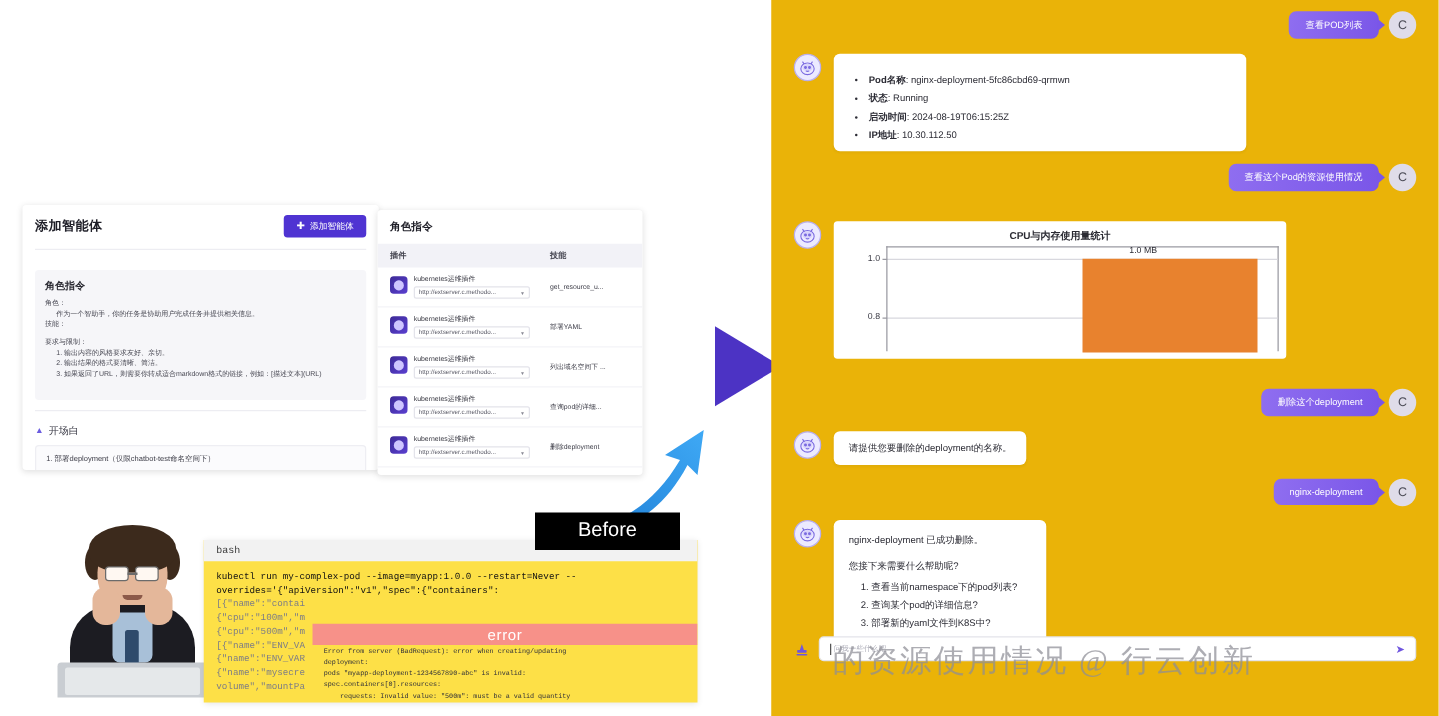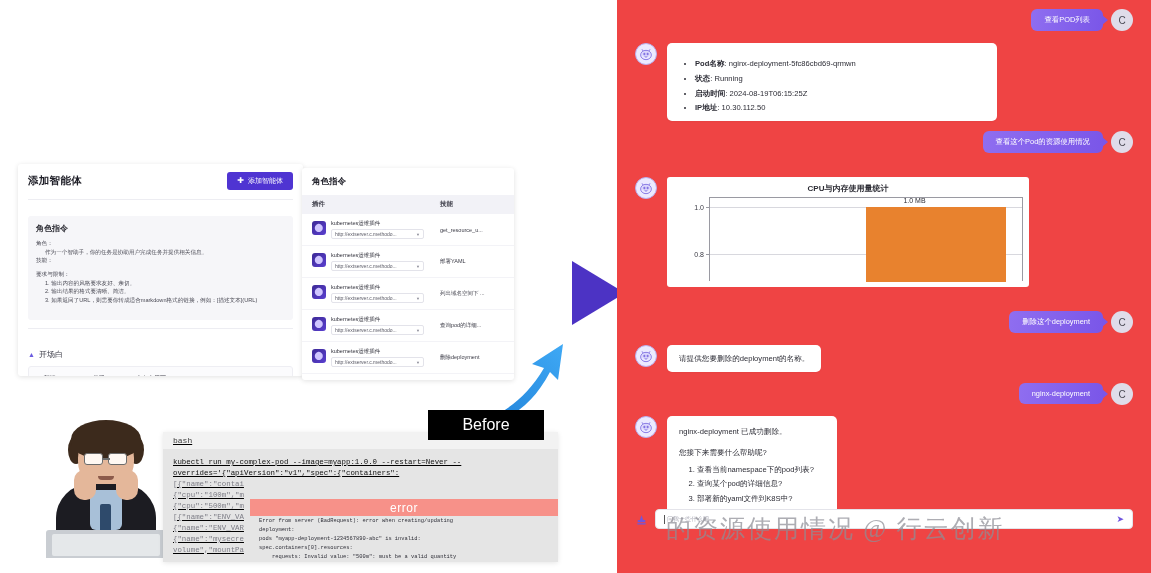--- a/index.html
+++ b/index.html
@@ -46,21 +46,21 @@
 
   #role-block {
     margin-top: 9px; background: #f6f6f9; border-radius: 3px;
     padding: 7px 8px; height: 104px; overflow: hidden;
   }
   .role-h { font-size: 8px; font-weight: bold; color: #2b2b33; margin-bottom: 5px; }
   .role-line { font-size: 5.6px; color: #4a4a55; line-height: 1.55; }
   .role-indent { padding-left: 9px; }
   .role-gap { height: 5px; }
 
-  #opening-section { margin-top: 8px; border-top: 1px solid #ededf2; padding-top: 20px; }
+  #opening-section { margin-top: 8px; border-top: 1px solid #ededf2; padding-top: 10px; }
   #opening-list {
     margin-top: 6px; background: #fbfbfd; border: 1px solid #eeeef3;
     border-radius: 3px; padding: 6px 8px; position: relative;
   }
   .op-item { font-size: 6px; color: #3c3c47; line-height: 1.75; }
 
   
   #capability-card {
     position: absolute; left: 302px; top: 168px; width: 212px; height: 212px;
     background: #ffffff;
@@ -128,23 +128,22 @@
   .p-hand-r { position:absolute; left:78px; top:58px; width:22px; height:30px;
               background:#e4b79a; border-radius:10px; }
   .p-laptop { position:absolute; left:8px; top:118px; width:120px; height:28px;
               background:#c9cdd2; border-radius:3px 3px 0 0; }
   .p-laptop-in { position:absolute; left:14px; top:122px; width:108px; height:22px;
                  background:#e5e8ea; border-radius:2px; }
 
   
   #terminal-card {
     position: absolute; left: 163px; top: 432px; width: 395px; height: 130px;
-    background: #e5e5e5; box-shadow: 0 1px 5px rgba(0,0,0,0.1);
+    background: #fde047; box-shadow: 0 1px 5px rgba(0,0,0,0.1);
     overflow: hidden;
-    text-decoration: underline;
   }
   #term-head {
     background: #f2f2f2; padding: 4px 10px; font-size: 8px;
     color: #3b3b3b; font-family: "Liberation Mono","DejaVu Sans Mono",monospace;
   }
   #term-body {
     padding: 8px 10px 0 10px; position: relative; height: 108px;
     font-family: "Liberation Mono","DejaVu Sans Mono",monospace;
   }
   .term-line { font-size: 7.4px; color: #111; line-height: 1.48; white-space: pre; }
@@ -176,21 +175,21 @@
   #purple-triangle {
     position: absolute; left: 572px; top: 261px; width: 0; height: 0;
     border-left: 53px solid #4c33c4;
     border-top: 32px solid transparent;
     border-bottom: 32px solid transparent;
   }
 
   
   #right-side {
     position: absolute; left: 617px; top: 0; width: 534px; height: 573px;
-    background: #ef4444;
+    background: #eab308;
   }
   .msg-row { display: flex; align-items: flex-start; padding: 0 18px; }
   .msg-row.user { justify-content: flex-end; }
 
   .avatar-bot {
     width: 22px; height: 22px; border-radius: 50%;
     background: #eceaff; border: 1px solid #b9afef;
     display: flex; align-items: center; justify-content: center;
     flex-shrink: 0; margin-right: 10px; position: relative;
   }

